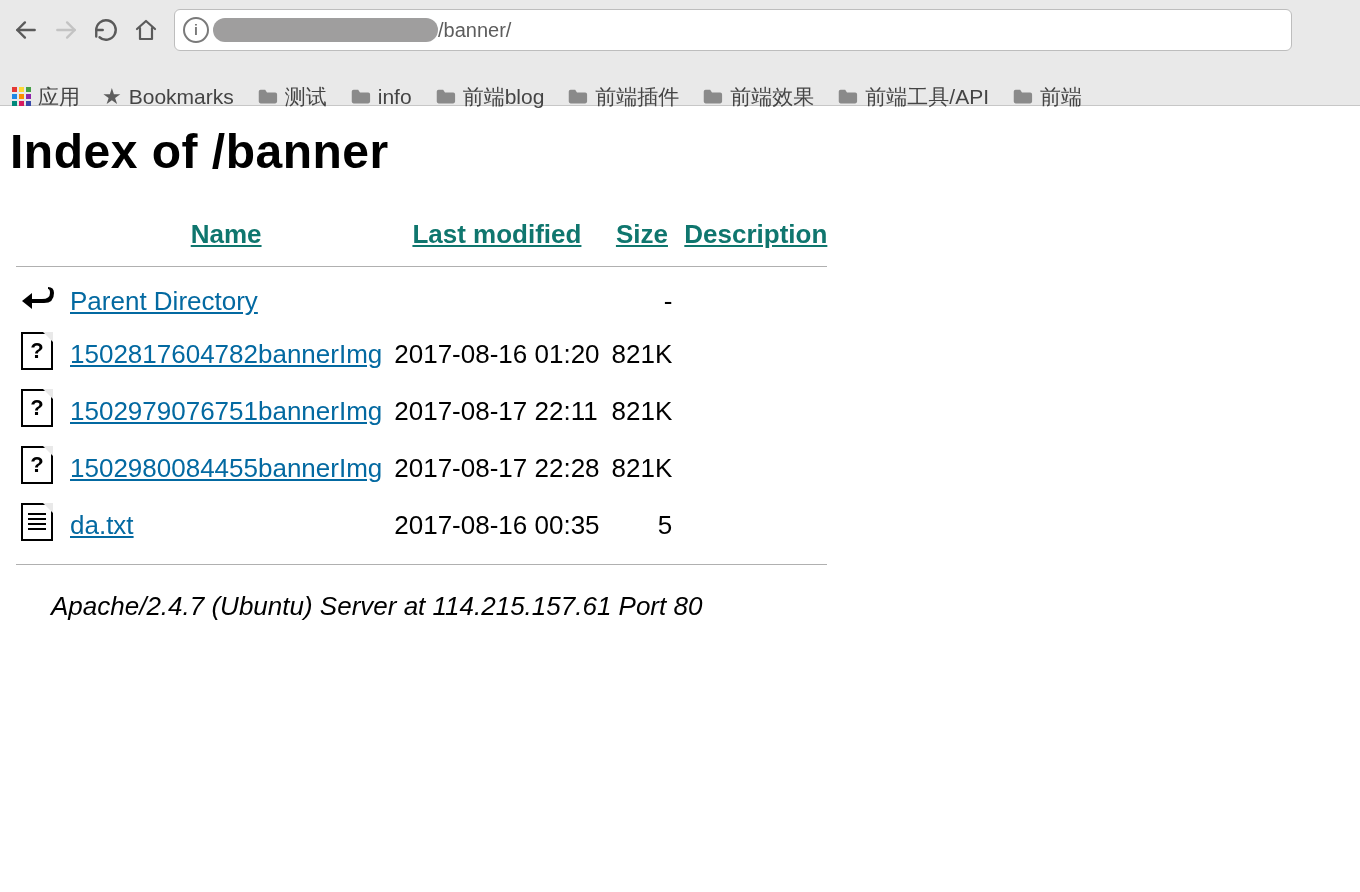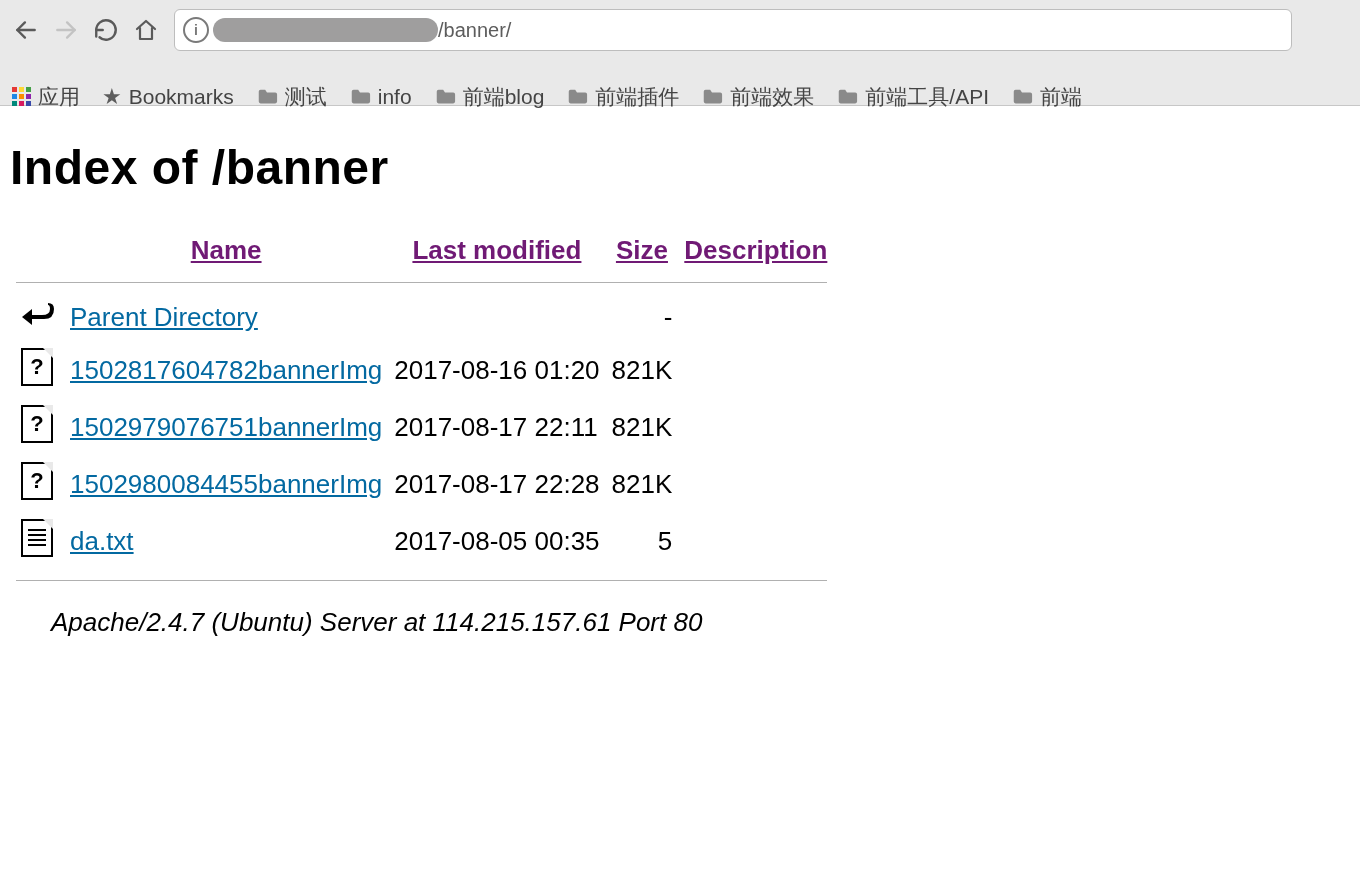--- a/index.html
+++ b/index.html
@@ -12,24 +12,24 @@
   .omnibox .info-icon{width:22px;height:22px;border:2px solid #7a7a7a;border-radius:50%;display:flex;align-items:center;justify-content:center;font-size:14px;font-weight:700;color:#7a7a7a;margin-right:4px;}
   .redact{width:225px;height:24px;background:#9f9e9e;border-radius:12px;display:inline-block;}
   .bookmarks-bar{display:flex;align-items:center;height:45px;padding:0 12px;gap:22px;font-size:21px;color:#444;}
   .bm-item{display:flex;align-items:center;gap:7px;white-space:nowrap;margin-top:28px;}
   .apps-icon{display:inline-grid;grid-template-columns:repeat(3,5px);grid-auto-rows:5px;gap:2px;}
   .apps-icon span{width:5px;height:5px;}
   .star-icon{color:#5c5c5c;font-size:22px;}
   .folder-svg{width:22px;height:22px;}
   
   .page{padding:14px 10px;}
-  h1{font-size:48px;font-weight:700;margin:20px 0 34px 0;letter-spacing:.5px;}
+  h1{font-size:48px;font-weight:700;margin:4px 0 34px 0;letter-spacing:.5px;}
   table{border-collapse:collapse;font-size:26px;}
   th{font-weight:700;padding:6px 6px;}
-  th a{color:#701a75;text-decoration:underline;}
+  th a{color:#0f766e;text-decoration:underline;}
   td{padding:6px 6px;}
   td.name a{color:#0369a1;text-decoration:underline;}
   td.lm{white-space:nowrap;}
   td.sz{text-align:right;white-space:nowrap;}
   hr{border:none;border-top:1px solid #b0b0b0;margin:4px 0;}
   .icon-col{width:42px;text-align:center;}
   .footer{font-style:italic;font-size:26px;margin-top:16px;margin-left:41px;}
   .file-icon{display:inline-block;width:28px;height:34px;position:relative;border:2px solid #000;background:#fff;}
   .file-icon::before{content:"";position:absolute;top:-2px;right:-2px;width:0;height:0;border-left:10px solid transparent;border-top:10px solid #e9e9e9;}
   .file-icon.q::after{content:"?";position:absolute;inset:0;display:flex;align-items:center;justify-content:center;font-weight:700;font-size:22px;}
@@ -181,21 +181,21 @@
     <tr>
       <td class="icon-col"><span class="file-icon q"></span></td>
       <td class="name"><a href="#">1502980084455bannerImg</a></td>
       <td class="lm">2017-08-17 22:28</td>
       <td class="sz">821K</td>
       <td></td>
     </tr>
     <tr>
       <td class="icon-col"><span class="file-icon txt"></span></td>
       <td class="name"><a href="#">da.txt</a></td>
-      <td class="lm">2017-08-05 00:35</td>
+      <td class="lm">2017-08-16 00:35</td>
       <td class="sz">5</td>
       <td></td>
     </tr>
 
     <tr>
           <td colspan="5">
             <hr>
           </td>
         </tr>
   </tbody>

